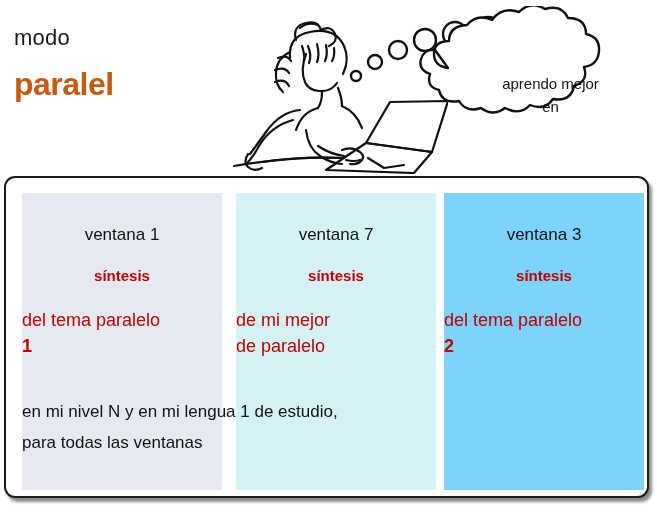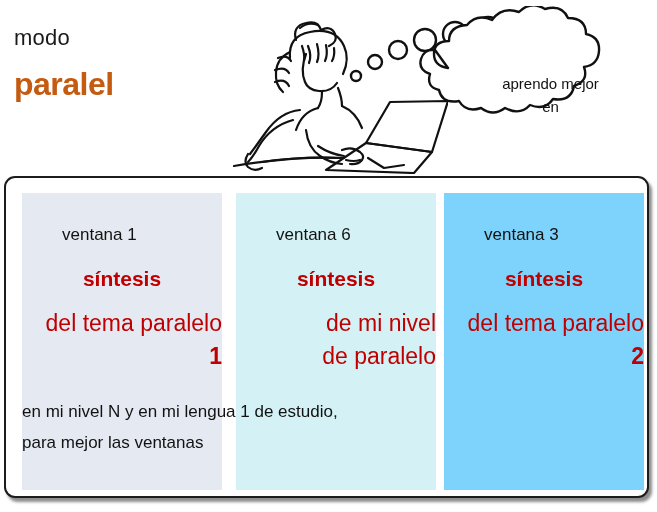--- a/index.html
+++ b/index.html
@@ -103,41 +103,41 @@
   }
   .column.c0 { left: 0px;   background: #e5eaf2; }
   .column.c1 { left: 214px; background: #d4f2f5; }
   .column.c2 { left: 422px; background: #7dd3fc; }
 
   .col-head {
     position: absolute;
     left: 0;
     top: 32px;
     width: 100%;
+    text-align: center;
     font-size: 17px;
     color: #121212;
-    padding-left: 40px;
   }
   .col-strong {
     position: absolute;
     left: 0;
     top: 74px;
     width: 100%;
     text-align: center;
-    font-size: 21px;
+    font-size: 15px;
     font-weight: bold;
     color: #c00000;
   }
   .col-body {
     position: absolute;
     left: 0;
     top: 114px;
     width: 100%;
-    text-align: right;
-    font-size: 23px;
+    text-align: left;
+    font-size: 18px;
     color: #c00000;
     line-height: 1.45;
   }
   .col-body .b-line { display: block; }
   .col-body .b-line.bold { font-weight: bold; }
 
   
   #panel-footer {
     position: absolute;
     left: 16px;
@@ -255,37 +255,37 @@
     <div class="column c0">
       <div class="col-head">ventana 1</div>
       <div class="col-strong">síntesis</div>
       <div class="col-body">
         <span class="b-line">del tema paralelo</span>
         <span class="b-line bold">1</span>
       </div>
     </div>
 
     <div class="column c1">
-      <div class="col-head">ventana 6</div>
+      <div class="col-head">ventana 7</div>
       <div class="col-strong">síntesis</div>
       <div class="col-body">
-        <span class="b-line">de mi nivel</span>
+        <span class="b-line">de mi mejor</span>
         <span class="b-line">de paralelo</span>
       </div>
     </div>
 
     <div class="column c2">
       <div class="col-head">ventana 3</div>
       <div class="col-strong">síntesis</div>
       <div class="col-body">
         <span class="b-line">del tema paralelo</span>
         <span class="b-line bold">2</span>
       </div>
     </div>
 
   </div>
 
   <div id="panel-footer">
     <span>en mi nivel N  y en mi lengua 1 de estudio,</span>
-    <span>para mejor las ventanas</span>
+    <span>para todas las ventanas</span>
   </div>
 
 </div>
 
 </body></html>

